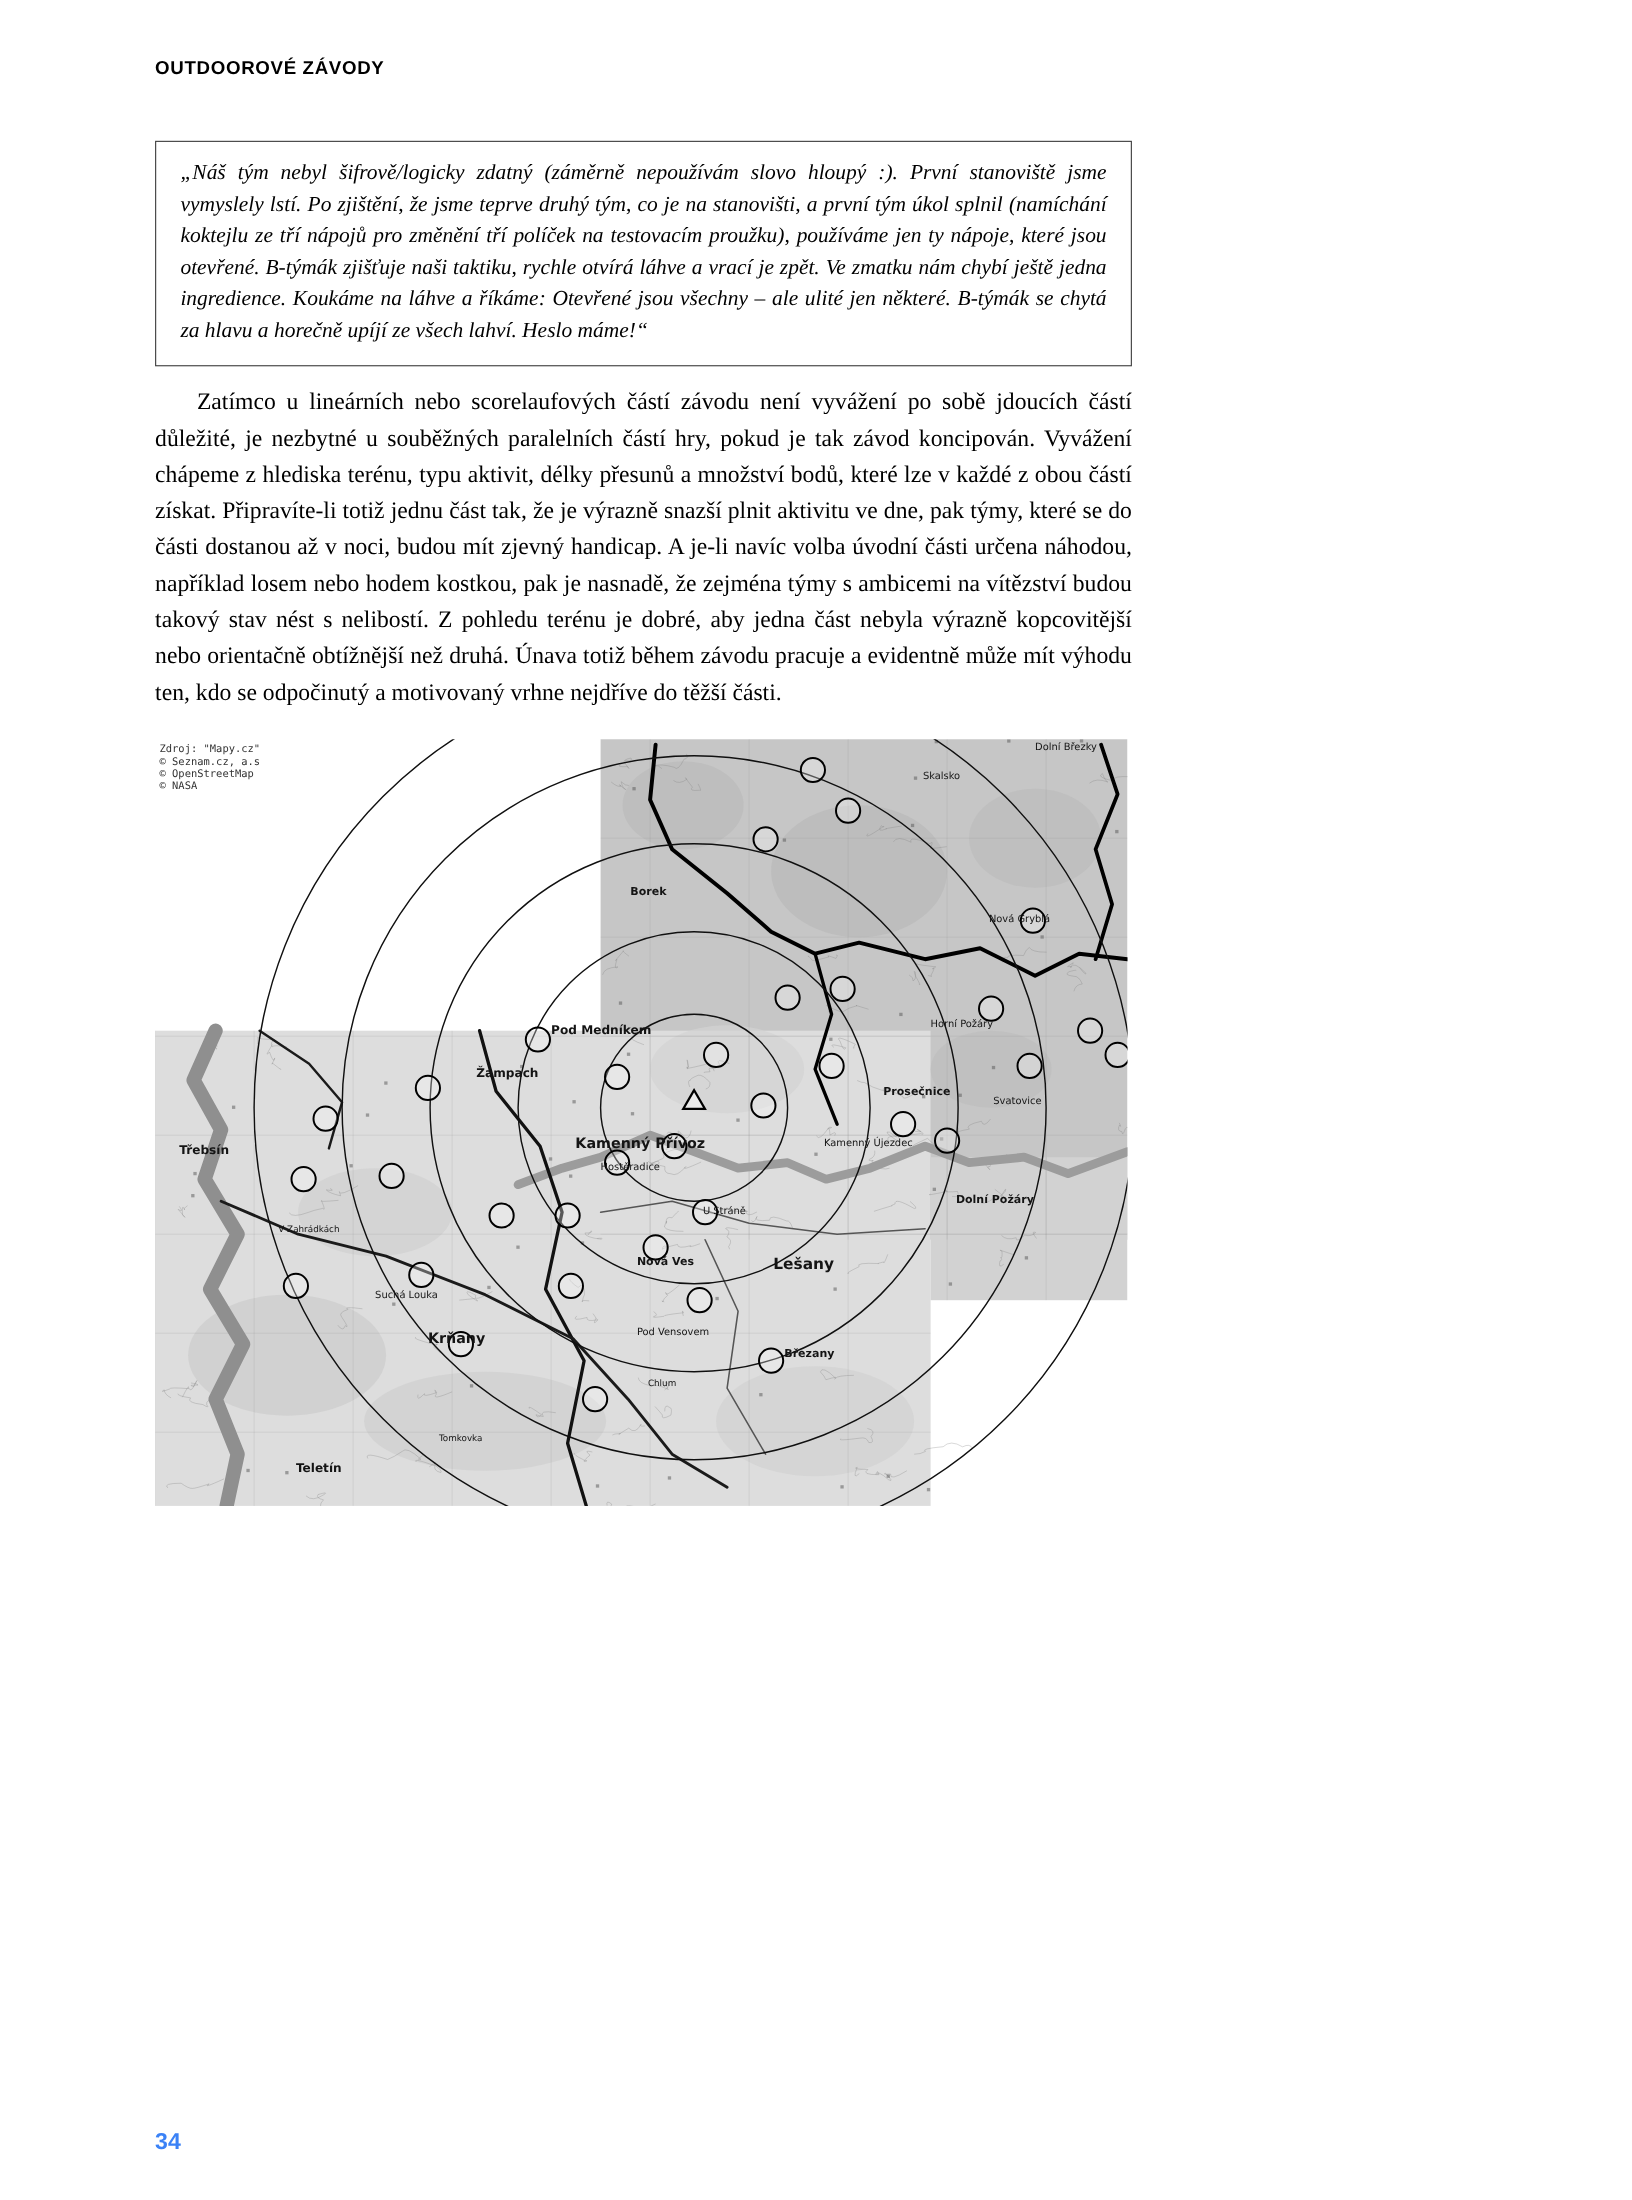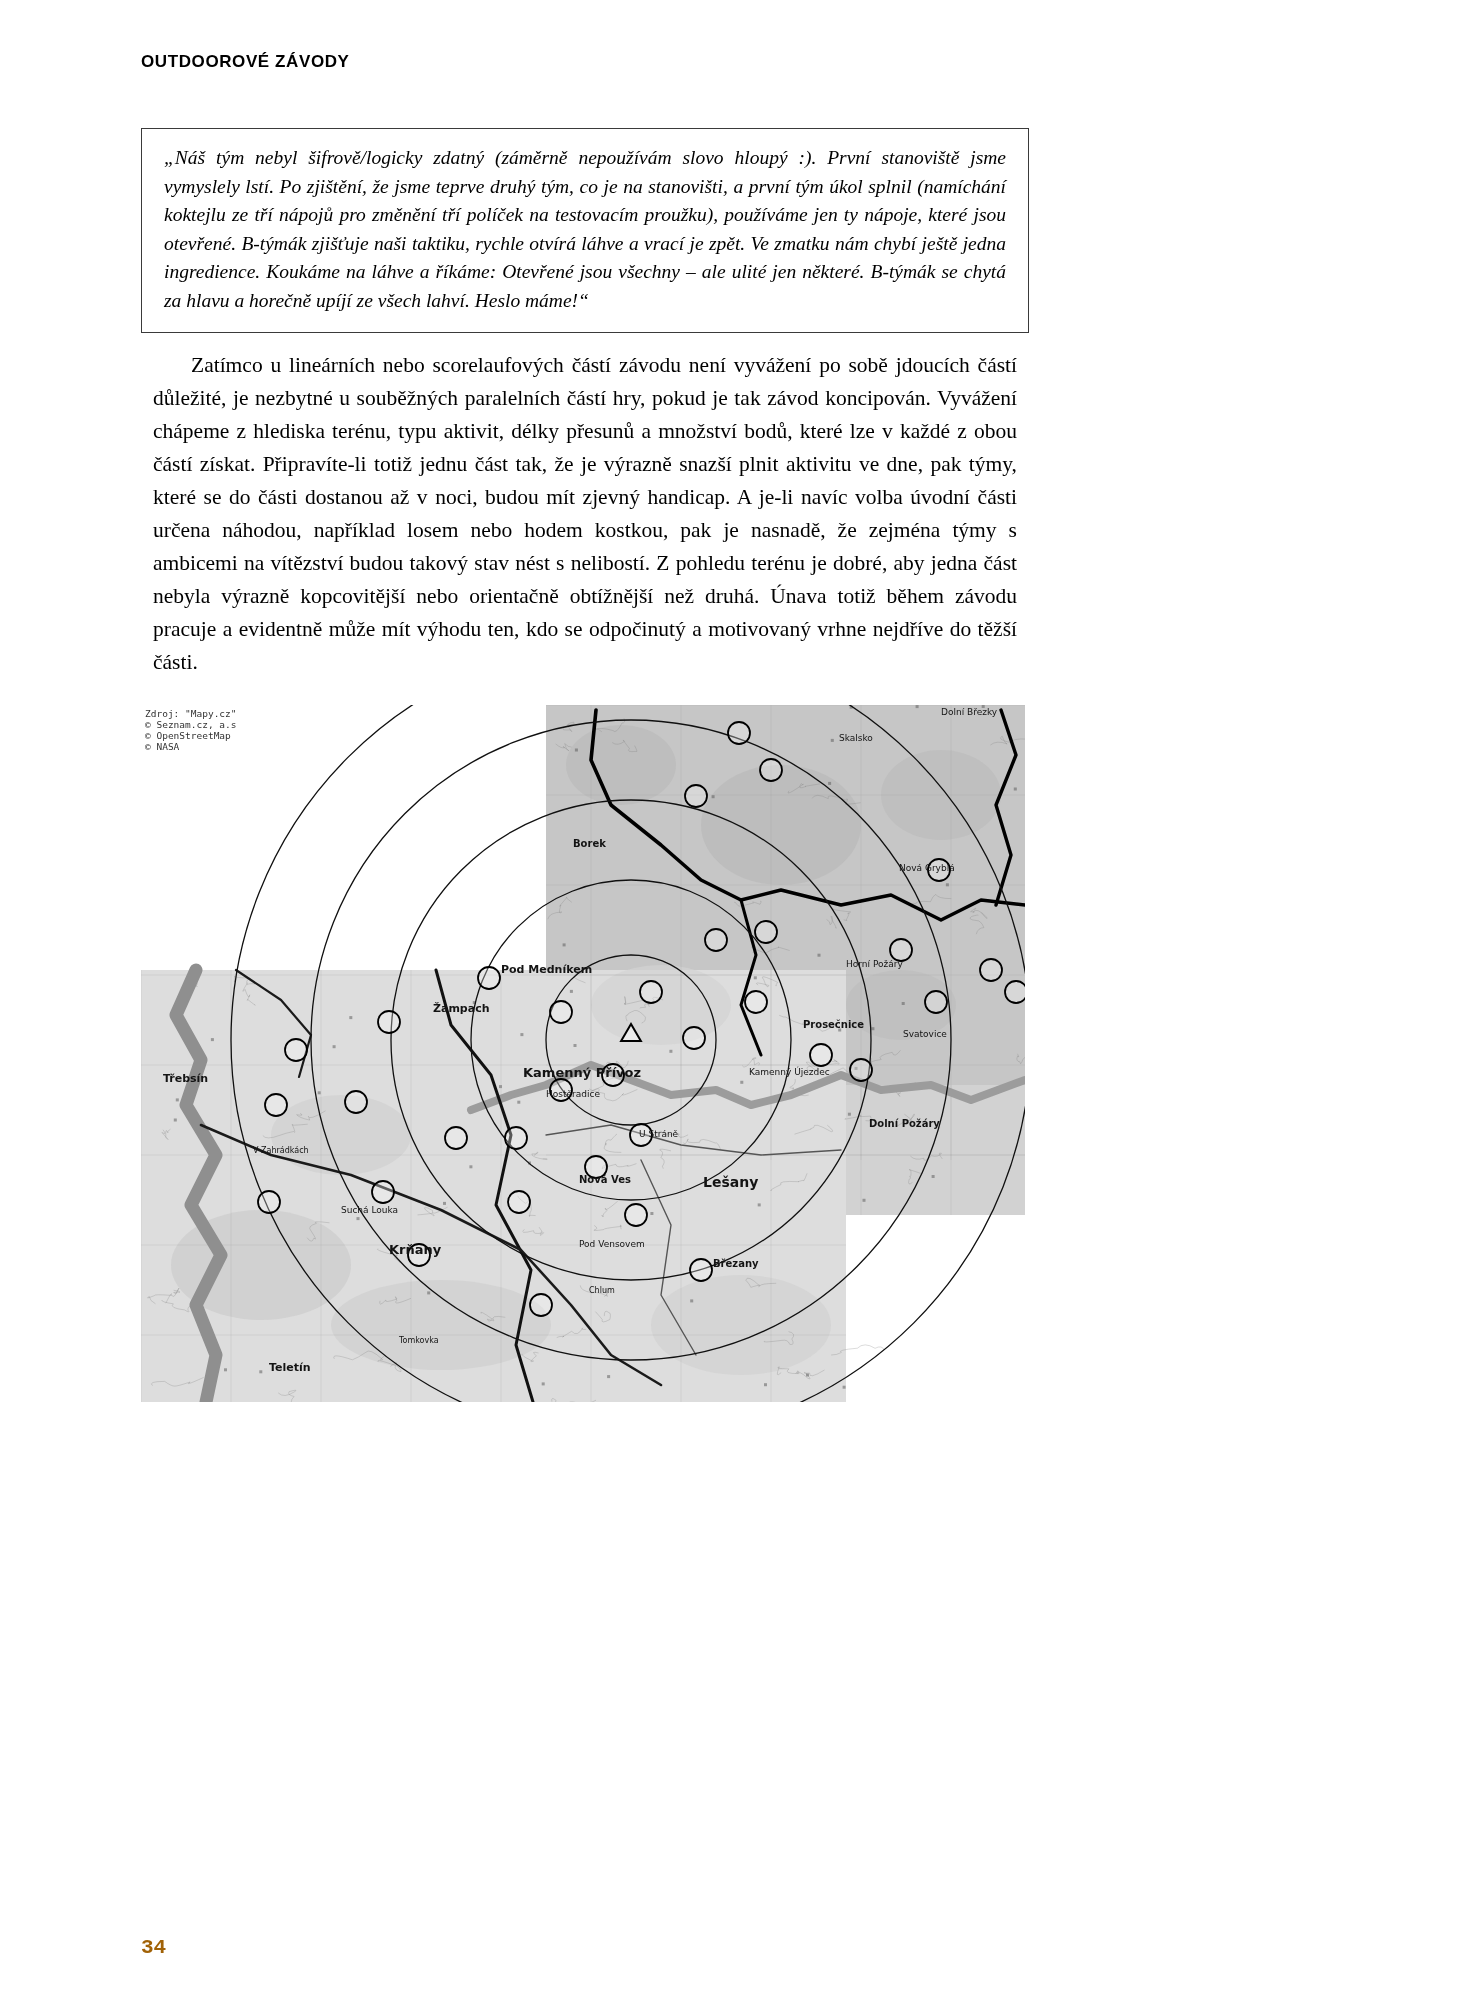--- a/index.html
+++ b/index.html
@@ -29,42 +29,42 @@
     border:1.4px solid #3a3a3a;
     padding:15px 22px 17px 22px;
     font-style:italic;
     font-weight:normal;
     font-size:19.5px;
     line-height:28.5px;
     text-align:justify;
     color:#000;
   }
   .body-par{
-    margin:12px;
+    margin:0;
     margin-top:16px;
     font-size:21.5px;
     line-height:33px;
     text-align:justify;
     text-indent:38px;
     color:#000;
   }
   .body-par + .body-par{margin-top:13px;}
   .map-figure{
     margin-top:26px;
     width:884px;height:697px;
     position:relative;
   }
   .map-figure svg{display:block;width:884px;height:697px;}
   .page-number{
     position:absolute;
     left:141px;top:1936px;
-    font-family:Liberation Mono, monospace;
+    font-family:Liberation Sans, sans-serif;
     font-weight:bold;
     font-size:21px;
-    color:#a16207;
+    color:#3b82f6;
   }
 </style>
 </head>
 <body>
 
 <div id="page">
   <div class="content">
     <div class="running-head">OUTDOOROVÉ ZÁVODY</div>
     <div class="quote-box">„Náš tým nebyl šifrově/logicky zdatný (záměrně nepoužívám slovo hloupý :). První stanoviště jsme vymyslely lstí. Po zjištění, že jsme teprve druhý tým, co je na stanovišti, a první tým úkol splnil (namíchání koktejlu ze tří nápojů pro změnění tří políček na testovacím proužku), používáme jen ty nápoje, které jsou otevřené. B-týmák zjišťuje naši taktiku, rychle otvírá láhve a vrací je zpět. Ve zmatku nám chybí ještě jedna ingredience. Koukáme na láhve a říkáme: Otevřené jsou všechny – ale ulité jen některé. B-týmák se chytá za hlavu a horečně upíjí ze všech lahví. Heslo máme!“</div>
     <p class="body-par">Zatímco u lineárních nebo scorelaufových částí závodu není vyvážení po sobě jdoucích částí důležité, je nezbytné u souběžných paralelních částí hry, pokud je tak závod koncipován. Vyvážení chápeme z hlediska terénu, typu aktivit, délky přesunů a množství bodů, které lze v každé z obou částí získat. Připravíte-li totiž jednu část tak, že je výrazně snazší plnit aktivitu ve dne, pak týmy, které se do části dostanou až v noci, budou mít zjevný handicap. A je-li navíc volba úvodní části určena náhodou, například losem nebo hodem kostkou, pak je nasnadě, že zejména týmy s ambicemi na vítězství budou takový stav nést s nelibostí. Z pohledu terénu je dobré, aby jedna část nebyla výrazně kopcovitější nebo orientačně obtížnější než druhá. Únava totiž během závodu pracuje a evidentně může mít výhodu ten, kdo se odpočinutý a motivovaný vrhne nejdříve do těžší části.</p>

